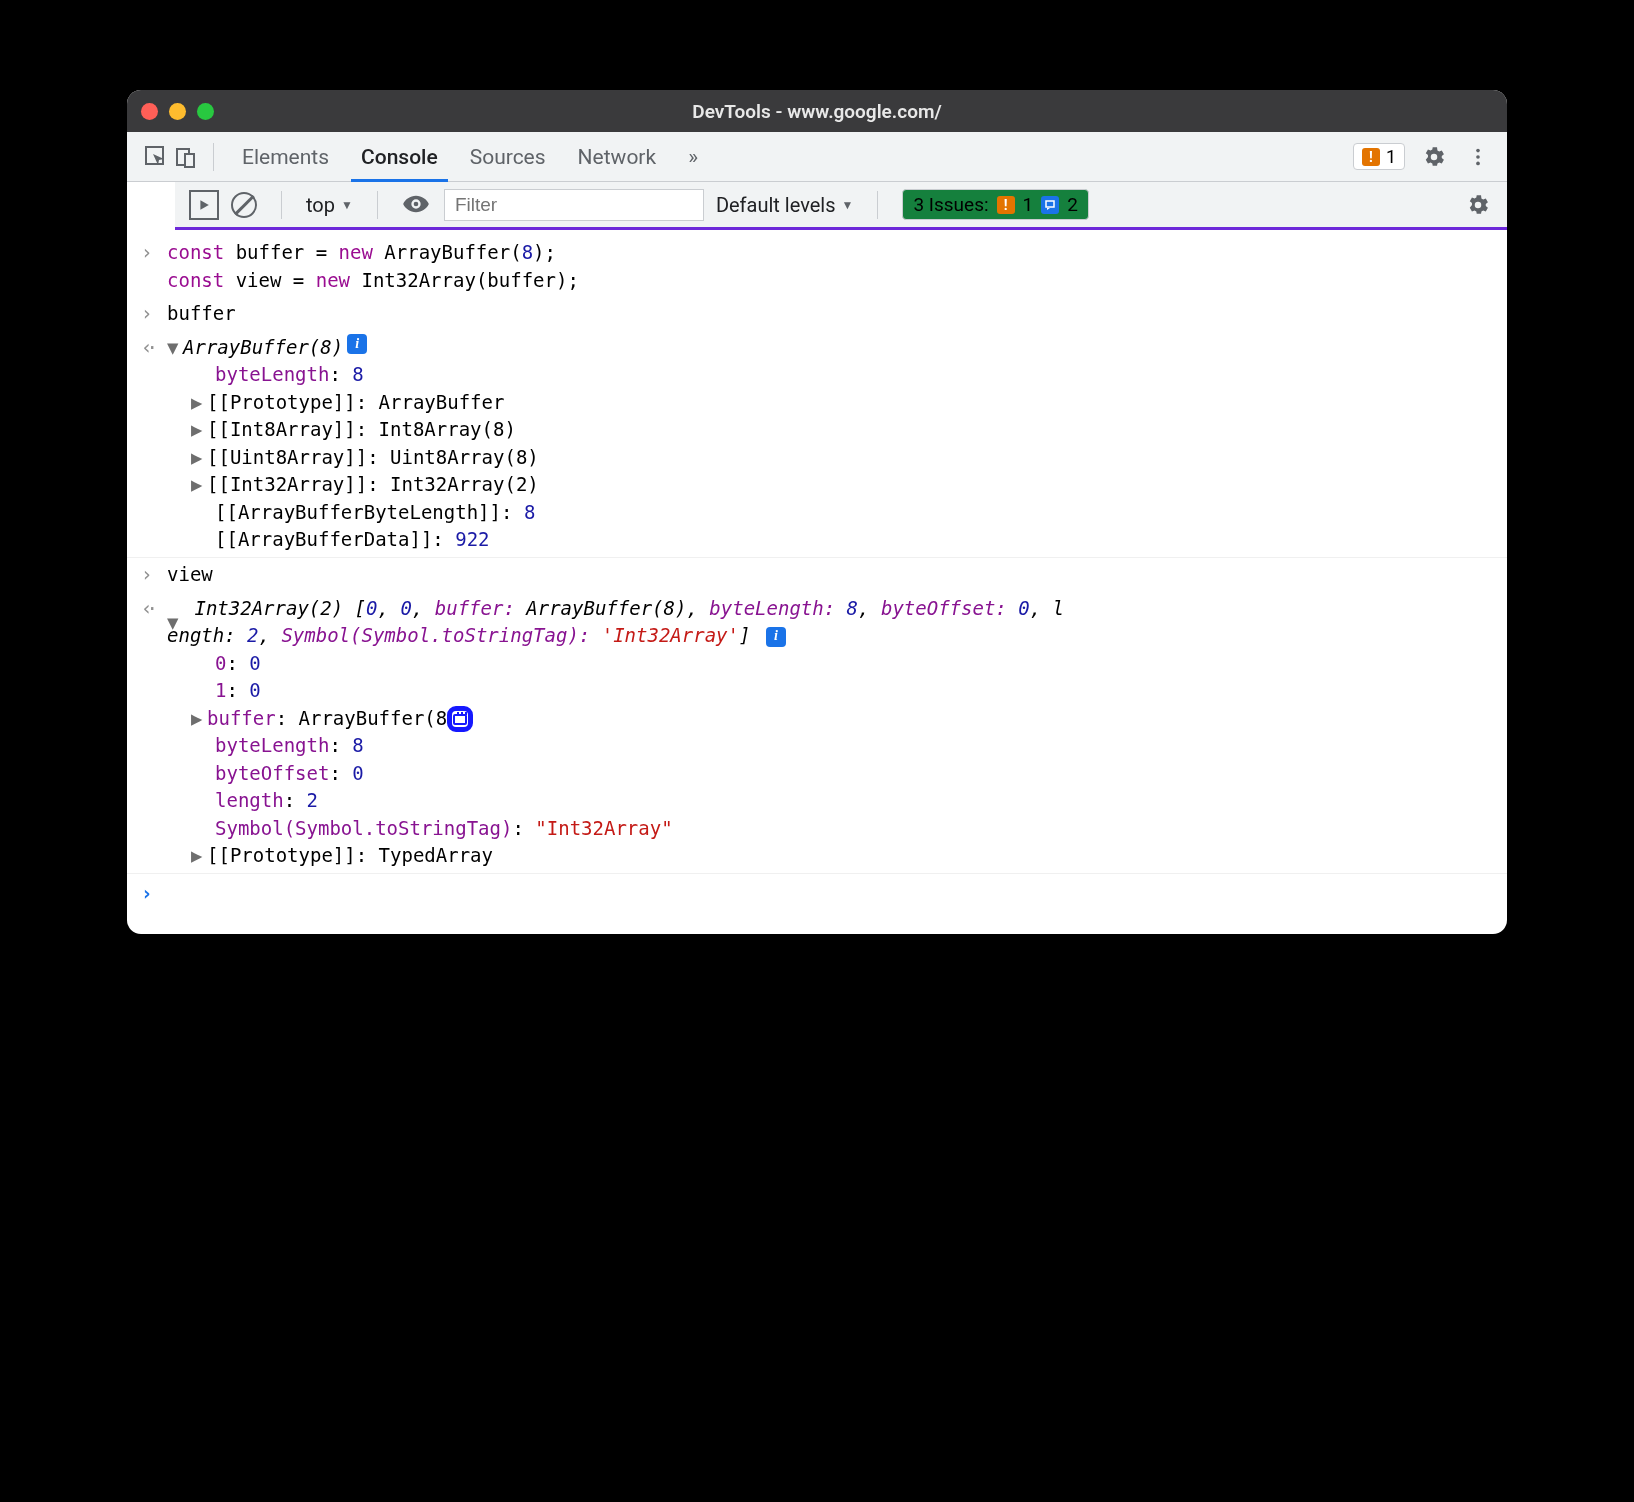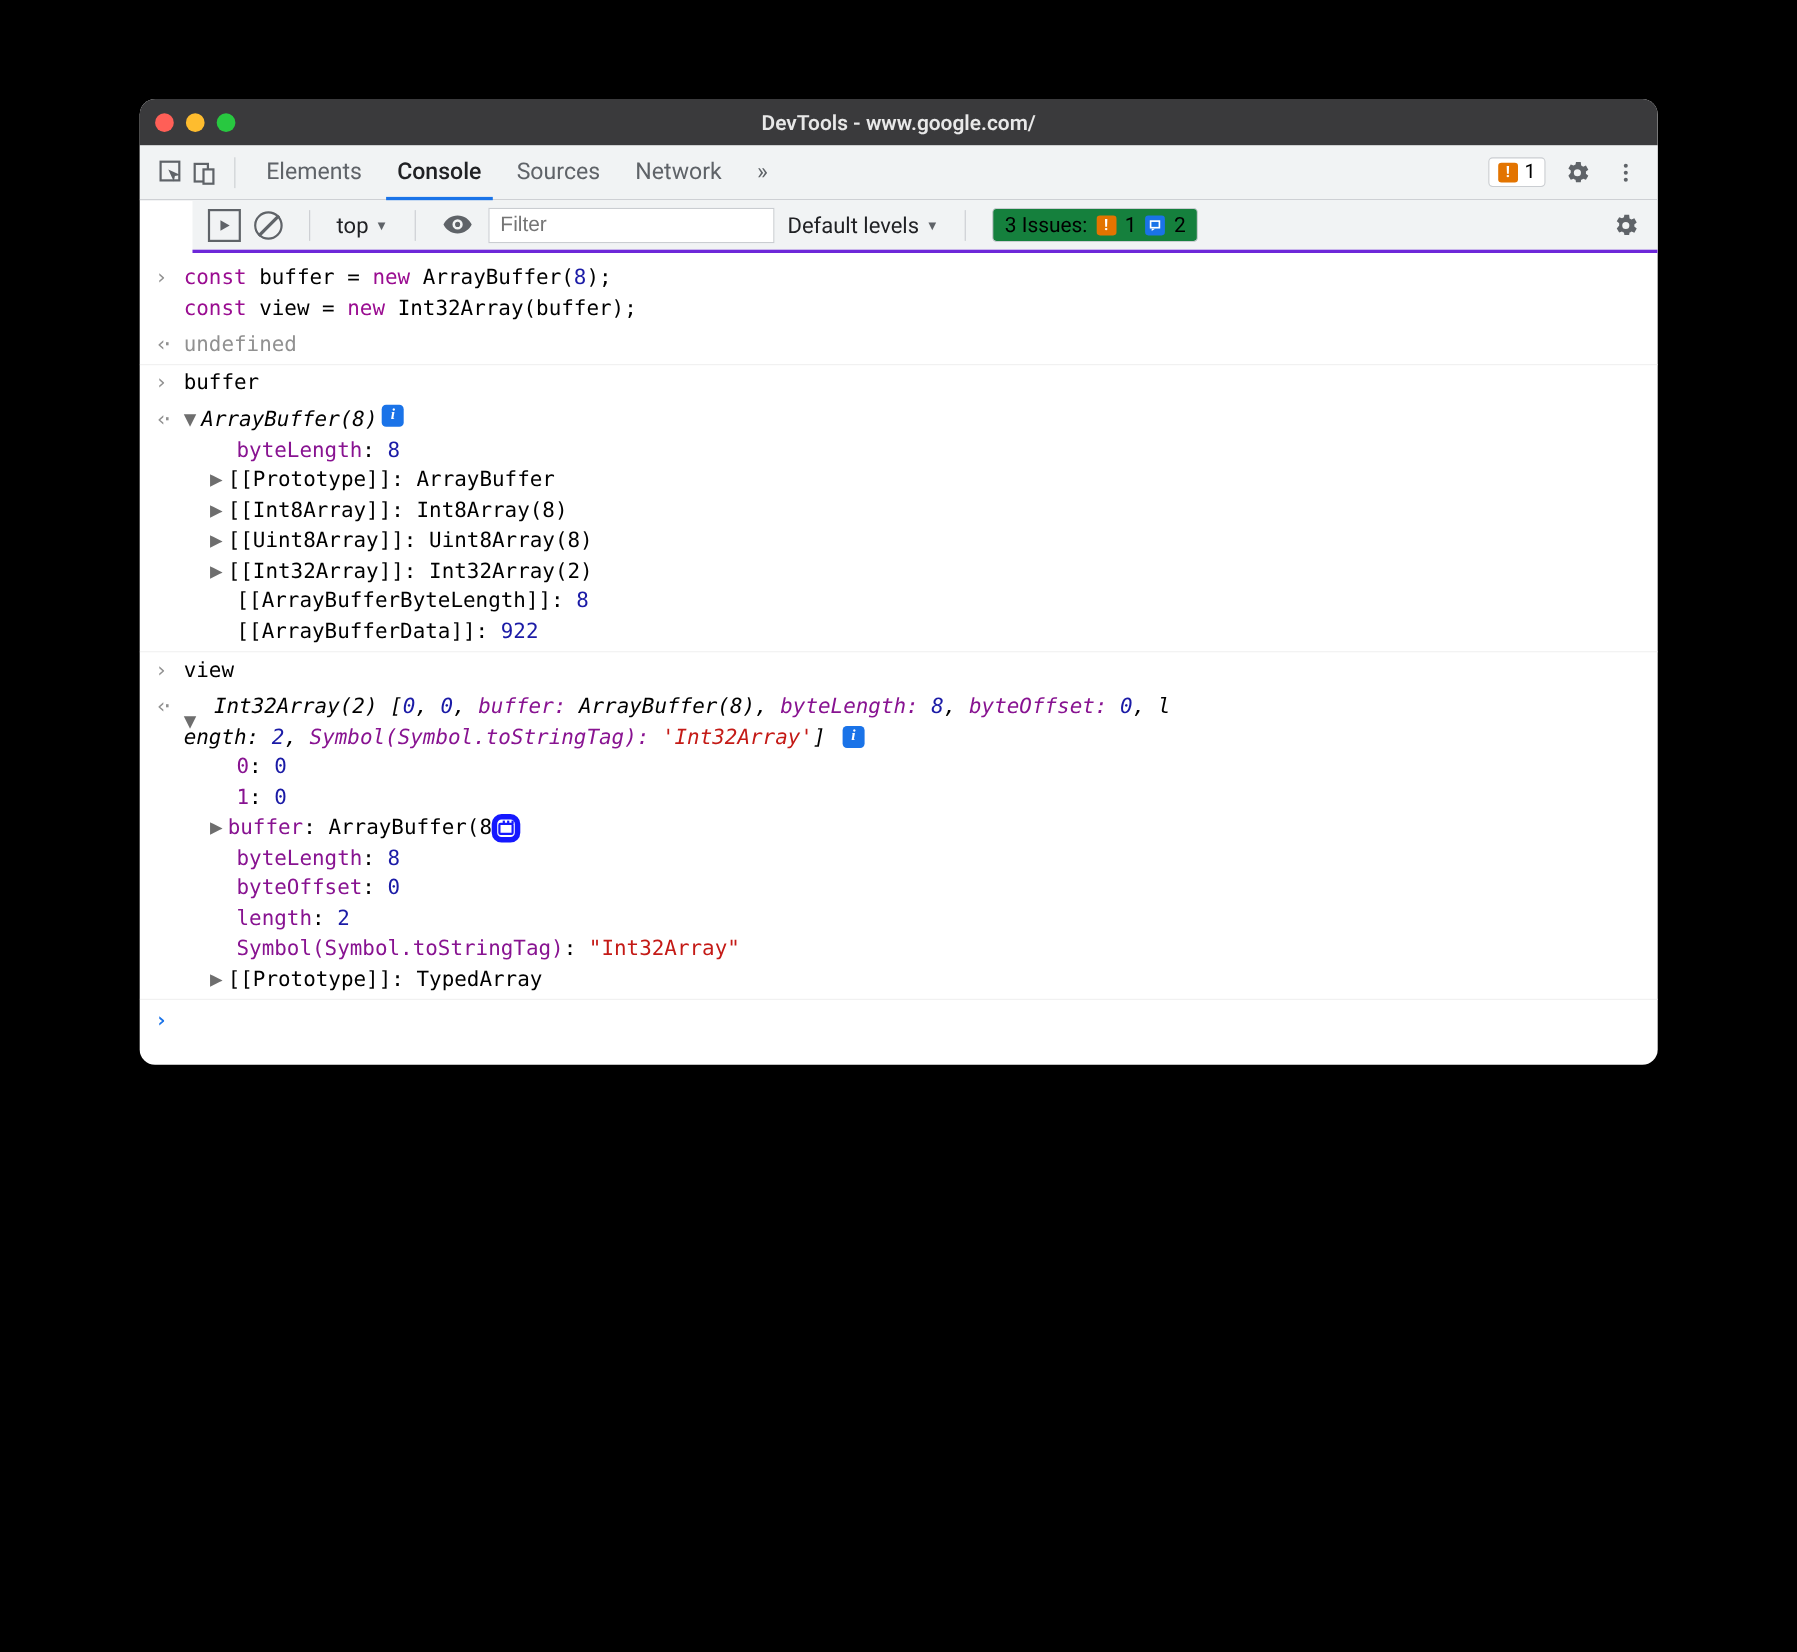--- a/index.html
+++ b/index.html
@@ -285,24 +285,20 @@
   <div class="console-body">
 
     <div class="row nb">
       <div class="gutter in"></div>
       <div class="content">
         <span class="kw">const</span><span> buffer = </span><span class="kw">new</span><span> ArrayBuffer(</span><span class="num">8</span><span>);</span><br>
         <span class="kw">const</span><span> view = </span><span class="kw">new</span><span> Int32Array(buffer);</span>
       </div>
     </div>
 
-    <div class="row">
-      <div class="gutter out"></div>
-      <div class="content grey">undefined</div>
-    </div>
 
     <div class="row nb">
       <div class="gutter in"></div>
       <div class="content">buffer</div>
     </div>
 
     <div class="row">
       <div class="gutter out"></div>
       <div class="content">
         <div class="tree-row">

